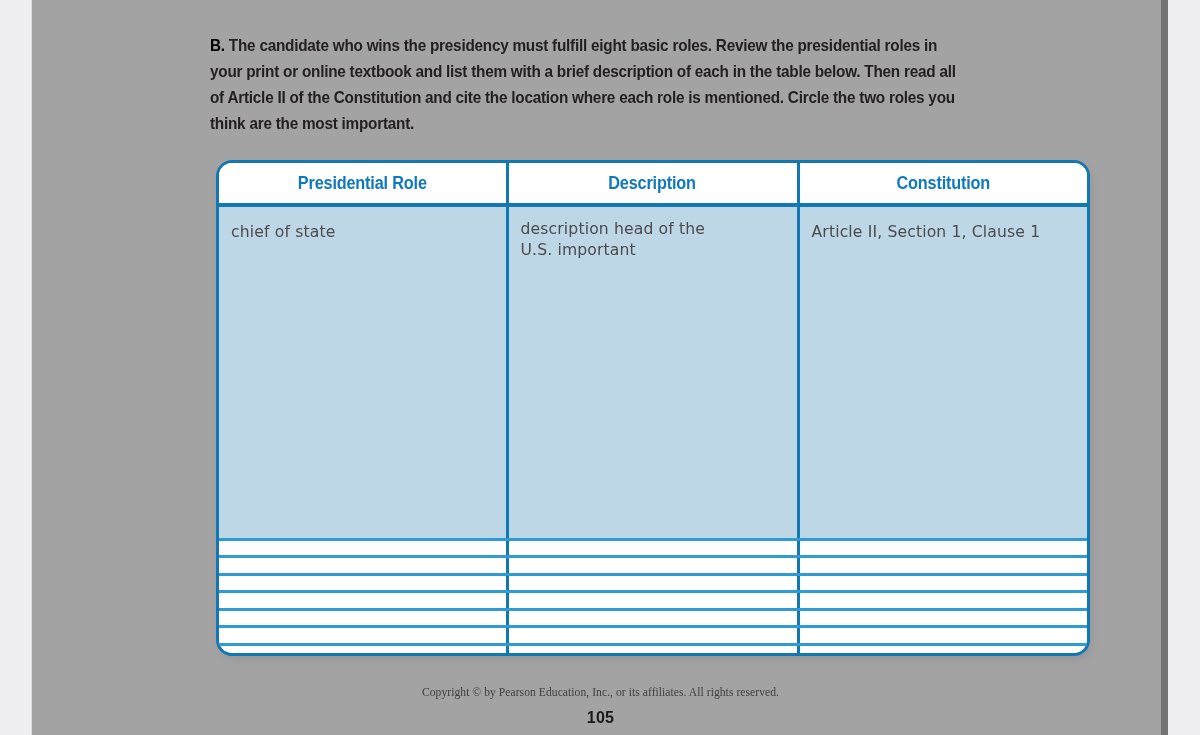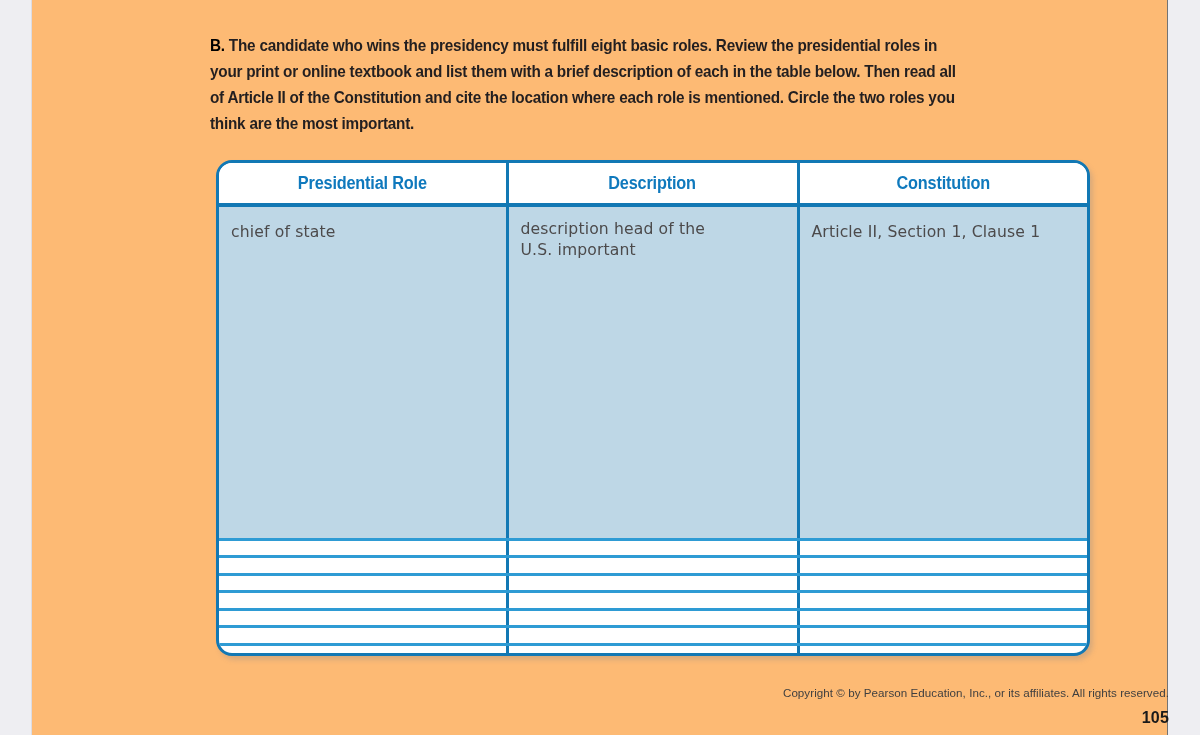--- a/index.html
+++ b/index.html
@@ -19,23 +19,23 @@
     background: #eeeef2;
   }
 
   
   .page-sheet {
     position: absolute;
     left: 31px;
     top: 0;
     width: 1137px;
     height: 735px;
-    background: #fdba74;
+    background: #a3a3a3;
     border-left: 1px solid #dcdce3;
-    border-right: 1px solid #737373;
+    border-right: 7px solid #737373;
   }
 
   .content {
     position: absolute;
     left: 0; top: 0;
     width: 1137px;
     height: 735px;
   }
 
   
@@ -135,32 +135,32 @@
   .cell-text.lower { padding-top: 15px; }
 
   .cell-blank { display: block; height: 100%; }
 
   
   .copyright {
     position: absolute;
     left: 0;
     top: 686px;
     width: 1137px;
-    text-align: right;
+    text-align: center;
     color: #3f3f3f;
-    font-family: Liberation Sans, sans-serif;
+    font-family: Liberation Serif, serif;
     font-size: 11.6px;
     letter-spacing: 0.05px;
   }
   .page-number {
     position: absolute;
     left: 0;
     top: 709px;
     width: 1137px;
-    text-align: right;
+    text-align: center;
     color: #1a1a1a;
     font-family: "Liberation Sans", sans-serif;
     font-size: 16px;
     font-weight: bold;
     letter-spacing: 0.2px;
   }
 </style>
 </head>
 <body>
 

